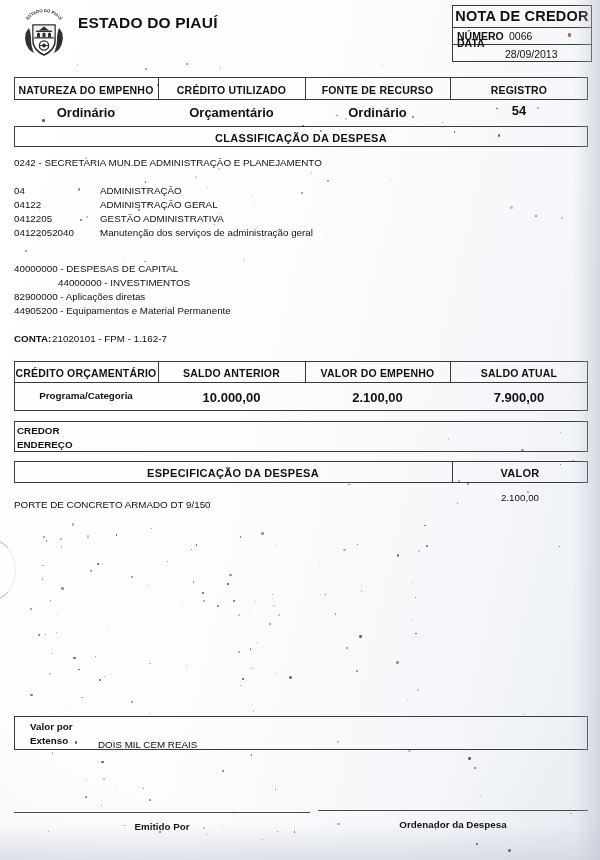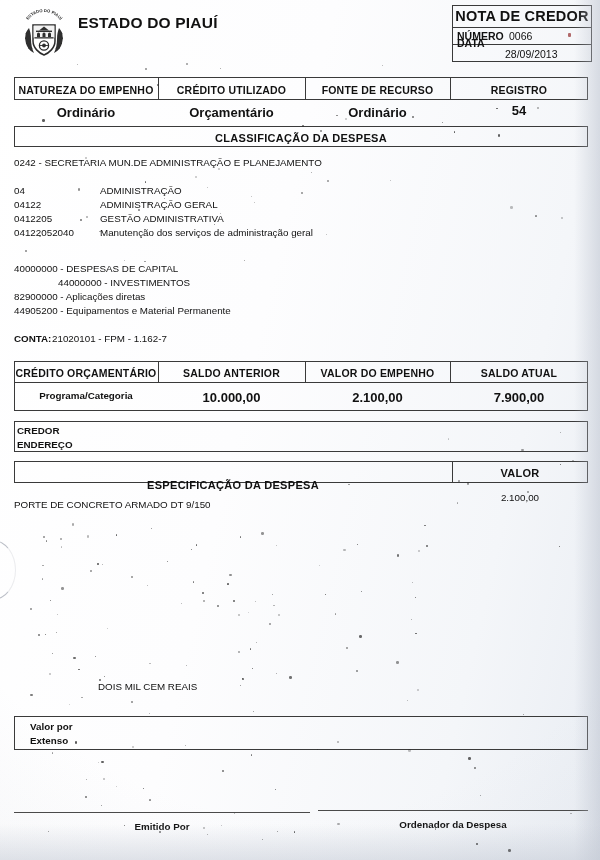--- a/index.html
+++ b/index.html
@@ -295,30 +295,30 @@
   <div class="ctr cell" style="left:158px; top:391px; width:147px;">10.000,00</div>
   <div class="ctr cell" style="left:305px; top:391px; width:145px;">2.100,00</div>
   <div class="ctr cell" style="left:450px; top:391px; width:138px;">7.900,00</div>
 
   <div class="box" style="left:14px; top:421px; width:574px; height:31px;"></div>
   <div class="t body-bold" style="left:17px; top:426px;">CREDOR</div>
   <div class="t body-bold" style="left:17px; top:440px;">ENDEREÇO</div>
 
   <div class="box" style="left:14px; top:461px; width:574px; height:22px;"></div>
   <div class="vrule" style="left:452px; top:461px; height:22px;"></div>
-  <div class="ctr band-title" style="left:14px; top:480px; width:438px;">ESPECIFICAÇÃO DA DESPESA</div>
+  <div class="ctr band-title" style="left:14px; top:468px; width:438px;">ESPECIFICAÇÃO DA DESPESA</div>
   <div class="ctr band-title" style="left:452px; top:468px; width:136px;">VALOR</div>
 
   <div class="t body-txt" style="left:14px; top:500px;">PORTE DE CONCRETO ARMADO DT 9/150</div>
   <div class="ctr body-txt" style="left:452px; top:493px; width:136px;">2.100,00</div>
 
   <div class="box" style="left:14px; top:716px; width:574px; height:34px;"></div>
   <div class="t body-bold" style="left:30px; top:722px;">Valor por</div>
   <div class="t body-bold" style="left:30px; top:736px;">Extenso</div>
-  <div class="t body-txt" style="left:98px; top:682px;">DOIS MIL CEM REAIS</div>
+  <div class="t body-txt" style="left:98px; top:740px;">DOIS MIL CEM REAIS</div>
 
   <div class="sigline" style="left:14px; top:812px; width:296px;"></div>
   <div class="sigline" style="left:318px; top:810px; width:270px;"></div>
   <div class="ctr body-bold" style="left:14px; top:822px; width:296px;">Emitido Por</div>
   <div class="ctr body-bold" style="left:318px; top:820px; width:270px;">Ordenador da Despesa</div>
 
   <div class="scan-arc"></div>
   <div class="paper-edge-right"></div>
   <div class="paper-edge-bottom"></div>
   <div id="speck-layer">

